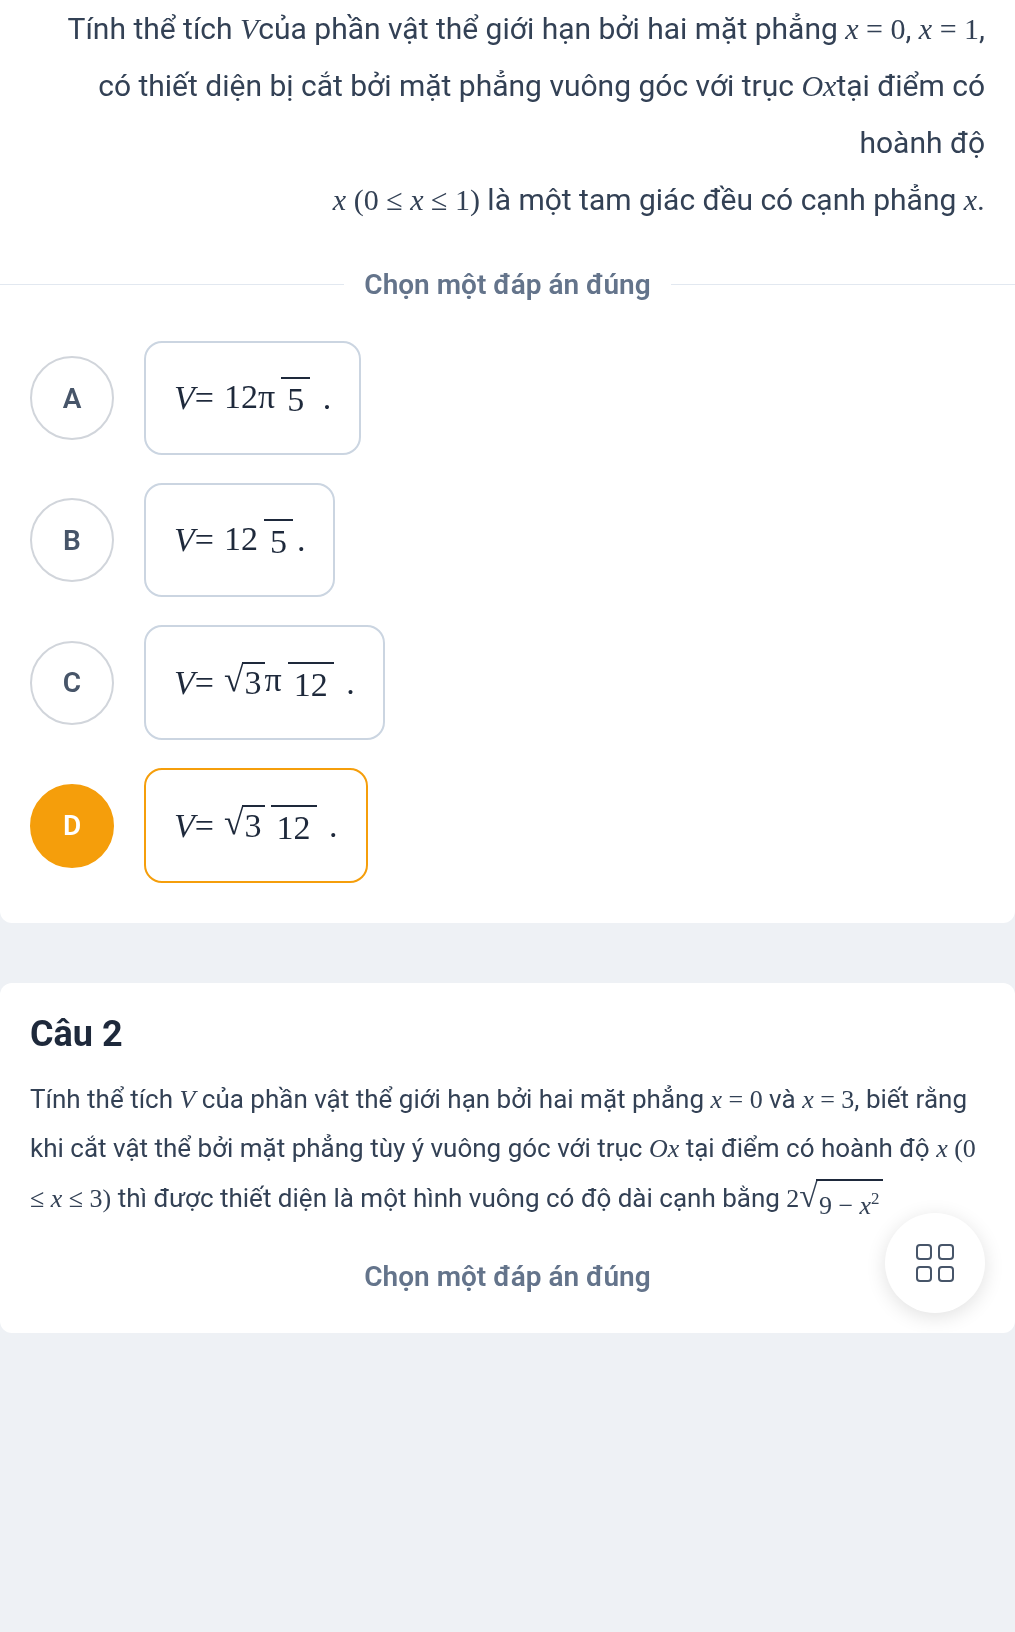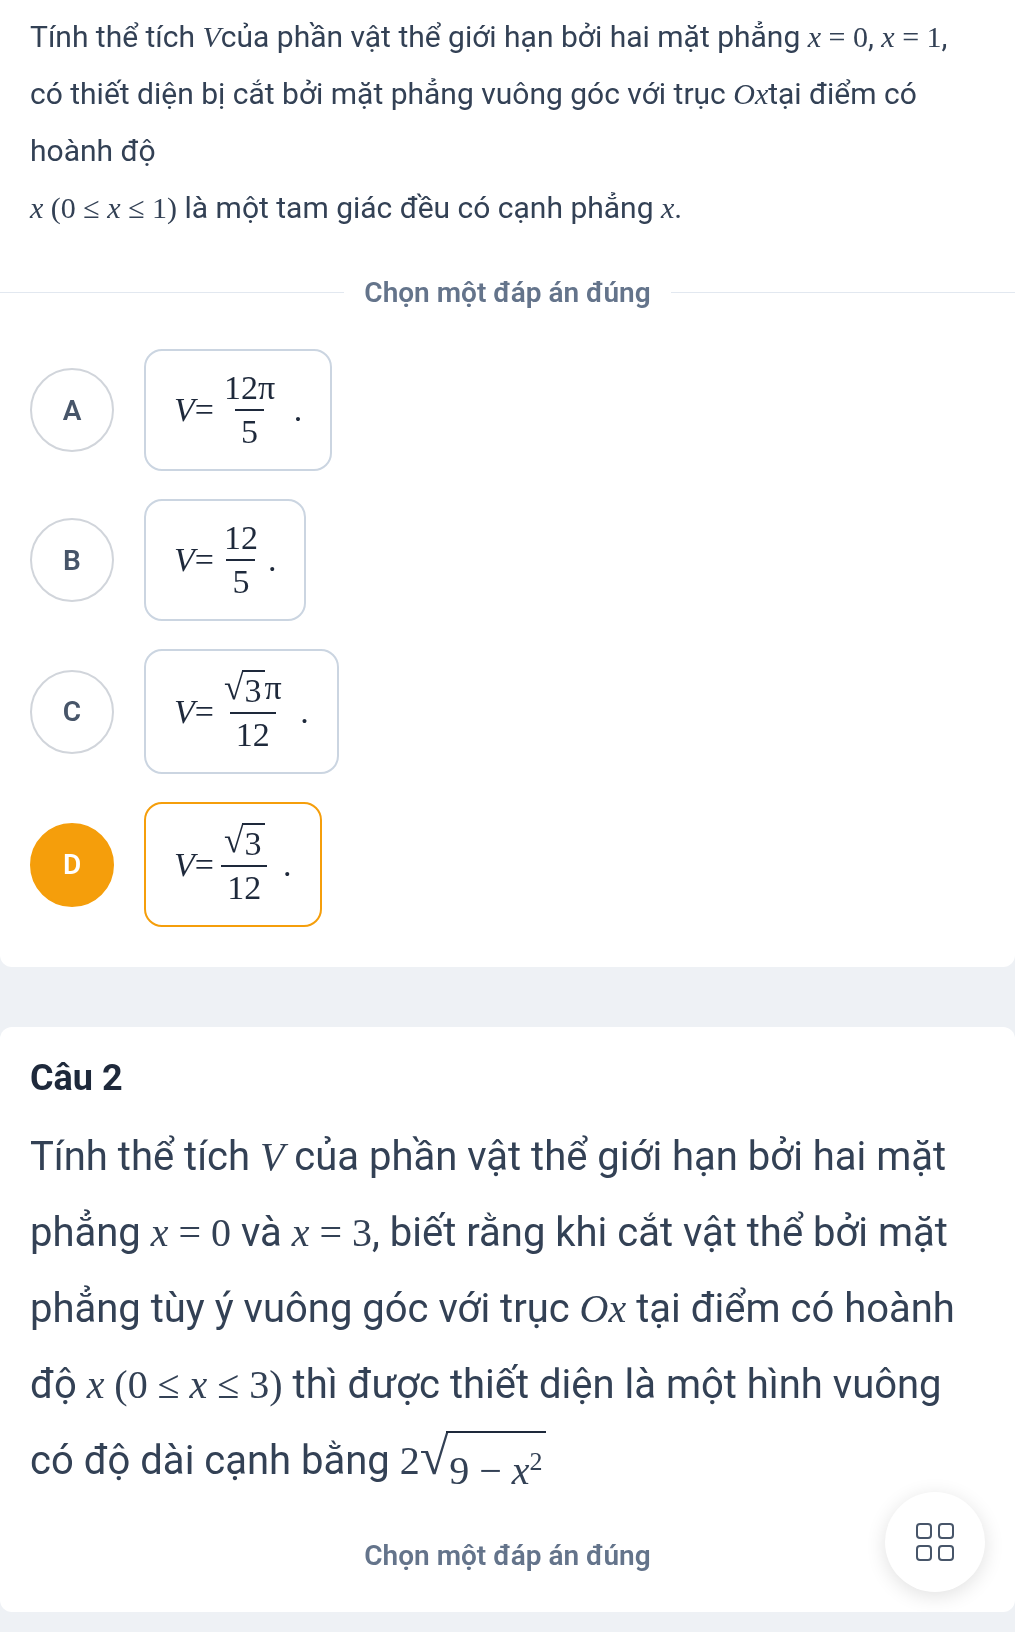--- a/index.html
+++ b/index.html
@@ -15,24 +15,25 @@
     padding: 0 0 40px 0;
     margin-bottom: 60px;
   }
   .card2 {
     background: #fff;
     border-radius: 12px;
     padding: 30px 30px 40px 30px;
     position: relative;
   }
   .question-body {
-    padding: 8px 30px 30px 30px;
+    padding: 0 30px 30px 30px;
     font-size: 30px;
     line-height: 1.9;
     color: #334155;
+    text-align: right;
   }
   .mathit { font-family: "Times New Roman", serif; font-style: italic; }
   .mathrm { font-family: "Times New Roman", serif; font-style: normal; }
   .divider-row {
     display: flex;
     align-items: center;
     margin: 10px 0 40px 0;
   }
   .divider-line {
     flex: 1;
@@ -82,24 +83,24 @@
     font-size: 34px;
     display: flex;
     align-items: center;
     color: #1e293b;
   }
   .opt-box.selected {
     border-color: #f59e0b;
   }
   .frac {
     display: inline-flex;
-    flex-direction: column;
+    flex-direction: row;
     align-items: center;
     vertical-align: middle;
-    margin: 0 4px;
+    margin: 16px 4px;
   }
   .frac .num { padding: 0 6px 2px 6px; }
   .frac .den { border-top: 2px solid #1e293b; padding: 2px 6px 0 6px; }
   .sqrt {
     display: inline-flex;
     align-items: flex-start;
   }
   .sqrt .radical {
     font-size: 1.05em;
     line-height: 1;
@@ -109,21 +110,21 @@
     padding: 0 3px;
     margin-left: -2px;
   }
   .q-label {
     font-size: 36px;
     font-weight: 700;
     color: #1e293b;
     margin-bottom: 20px;
   }
   .q2-body {
-    font-size: 40px;
+    font-size: 26px;
     line-height: 1.9;
     color: #334155;
   }
   .fab {
     position: absolute;
     right: 30px;
     bottom: 20px;
     width: 100px;
     height: 100px;
     border-radius: 50%;

